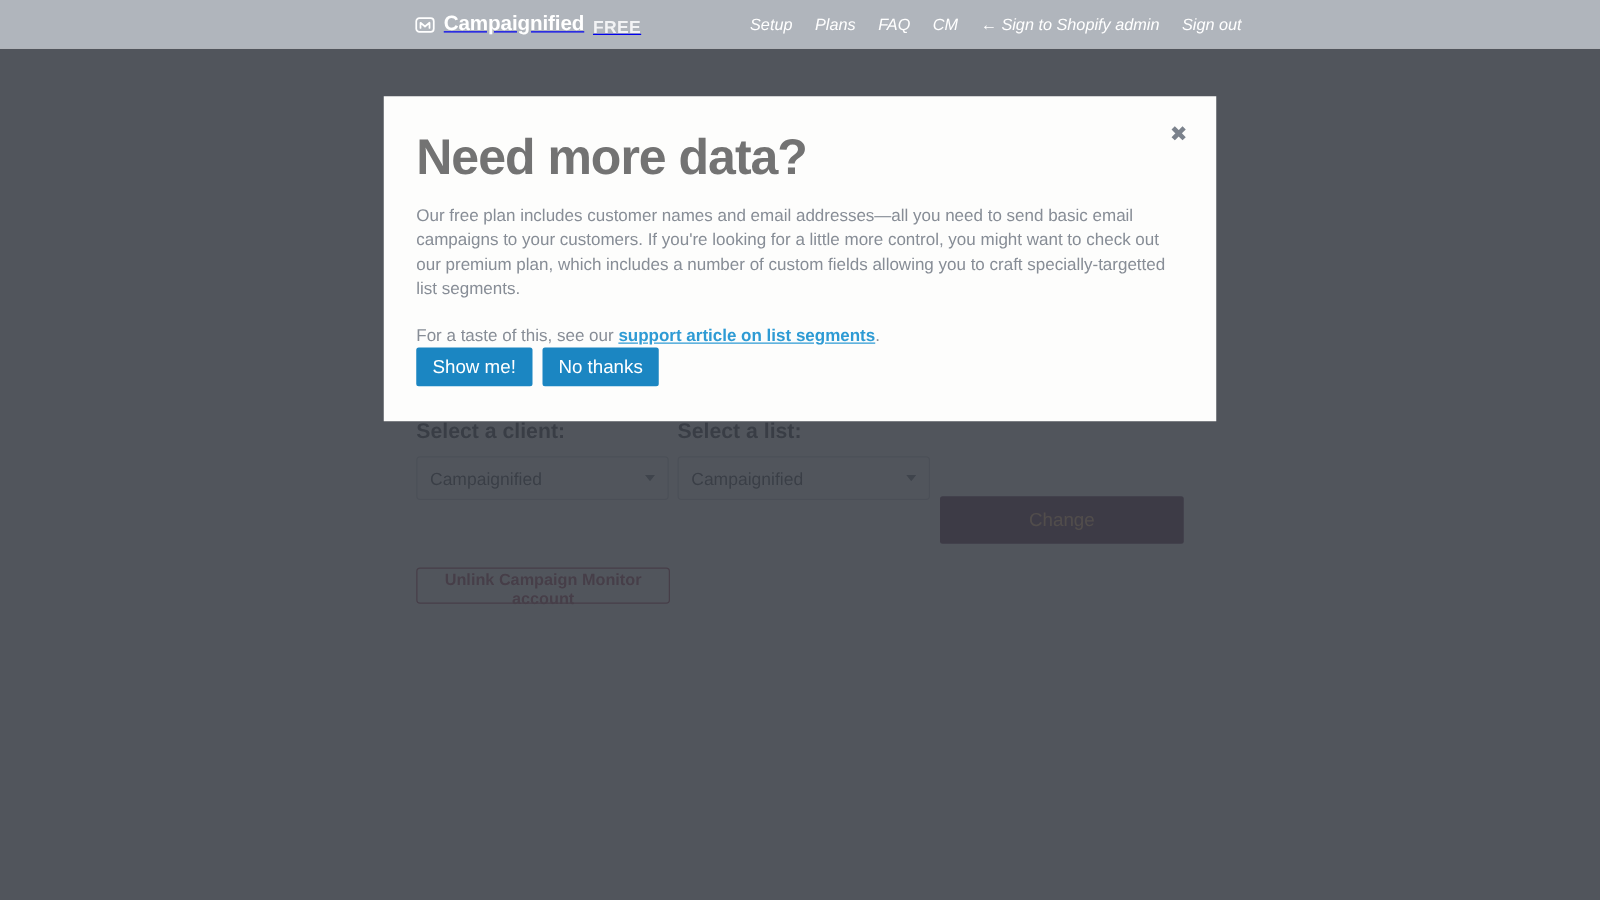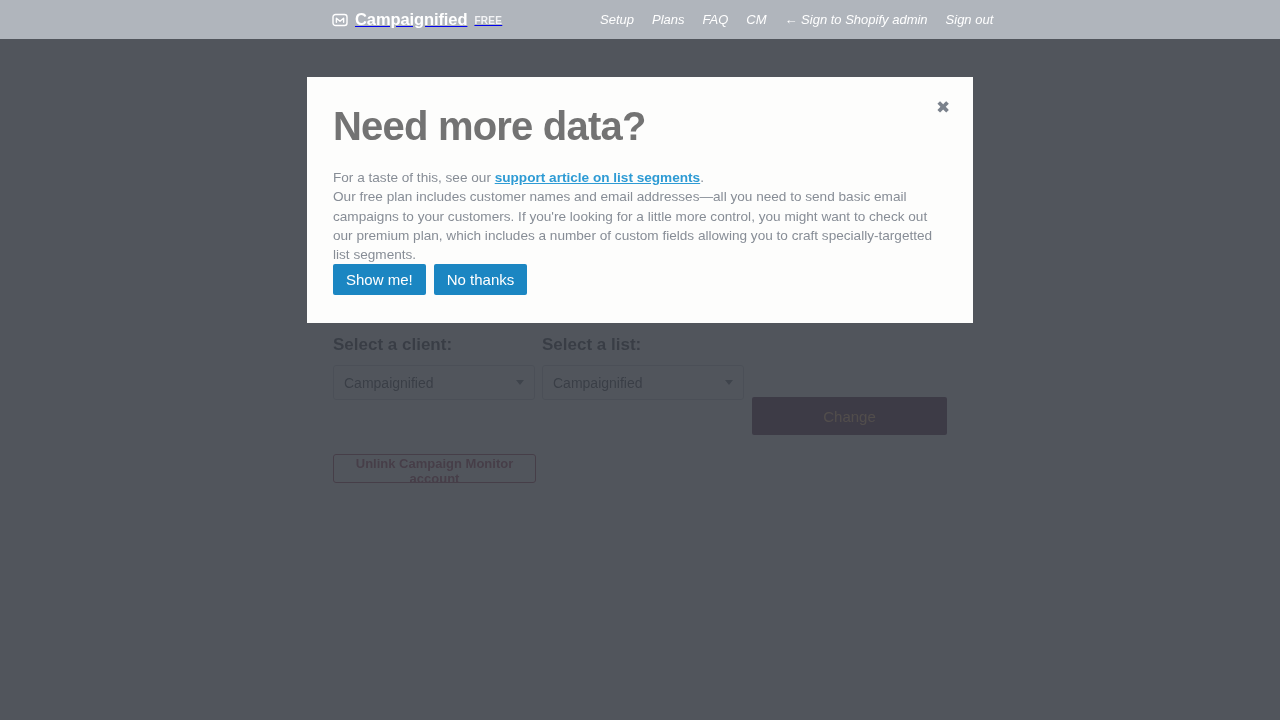--- a/index.html
+++ b/index.html
@@ -40,21 +40,21 @@
     width: 16px; height: 14px;
   }
   #brand .brand-name {
     color: #ffffff;
     font-size: 16.5px;
     font-weight: bold;
     letter-spacing: -0.1px;
   }
   #brand .brand-plan {
     color: #f2f3f5;
-    font-size: 10px;
+    font-size: 14px;
     font-weight: bold;
     letter-spacing: 0.3px;
     position: relative;
     top: 1px;
   }
 
   #nav {
     position: absolute;
     left: 600px;
     display: flex;
@@ -257,23 +257,23 @@
 
     <button class="btn-change">Change</button>
     <button class="btn-unlink">Unlink Campaign Monitor account</button>
   </div>
 
   <div id="overlay"></div>
 
   <div id="modal">
     <button id="modal-close">✖</button>
     <h1 id="modal-title">Need more data?</h1>
+    <p id="modal-body">Our free plan includes customer names and email addresses—all you need to send basic email campaigns to your customers. If you're looking for a little more control, you might want to check out our premium plan, which includes a number of custom fields allowing you to craft specially-targetted list segments.</p>
     <p id="modal-note">
       <span>For a taste of this, see our </span><a href="#">support article on list segments</a><span>.</span>
     </p>
-    <p id="modal-body">Our free plan includes customer names and email addresses—all you need to send basic email campaigns to your customers. If you're looking for a little more control, you might want to check out our premium plan, which includes a number of custom fields allowing you to craft specially-targetted list segments.</p>
     <div id="modal-actions">
       <button class="btn-primary">Show me!</button>
       <button class="btn-primary">No thanks</button>
     </div>
   </div>
 
 </div>
 
 </body></html>

